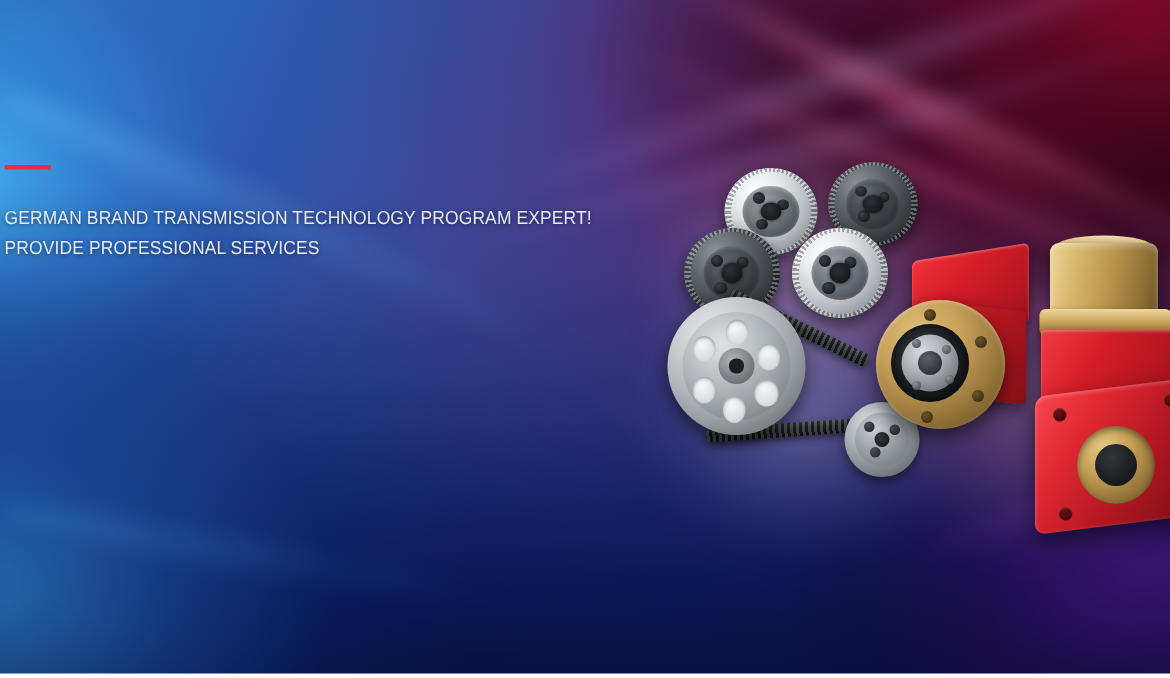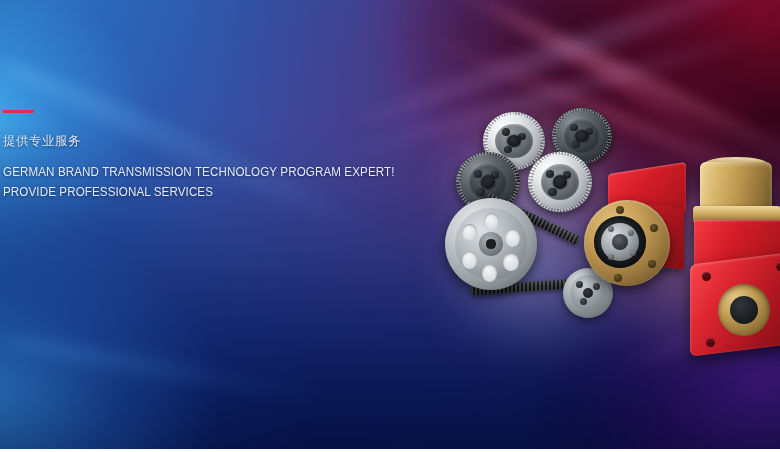--- a/index.html
+++ b/index.html
@@ -522,21 +522,20 @@
 
       <div class="fpBolt" style="left:16px;top:176px;"></div>
       <div class="bore"></div>
       <div class="boreSlot"></div>
     </div>
 
   </div>
 
   <div class="copy">
     <div class="rule"></div>
-    <div class="kicker">提供专业服务</div>
     <div class="sub">
       <div>GERMAN BRAND TRANSMISSION TECHNOLOGY PROGRAM EXPERT!</div>
       <div>PROVIDE PROFESSIONAL SERVICES</div>
     </div>
   </div>
 
   <div class="bottom-strip"></div>
 </div>
 
 </body></html>

